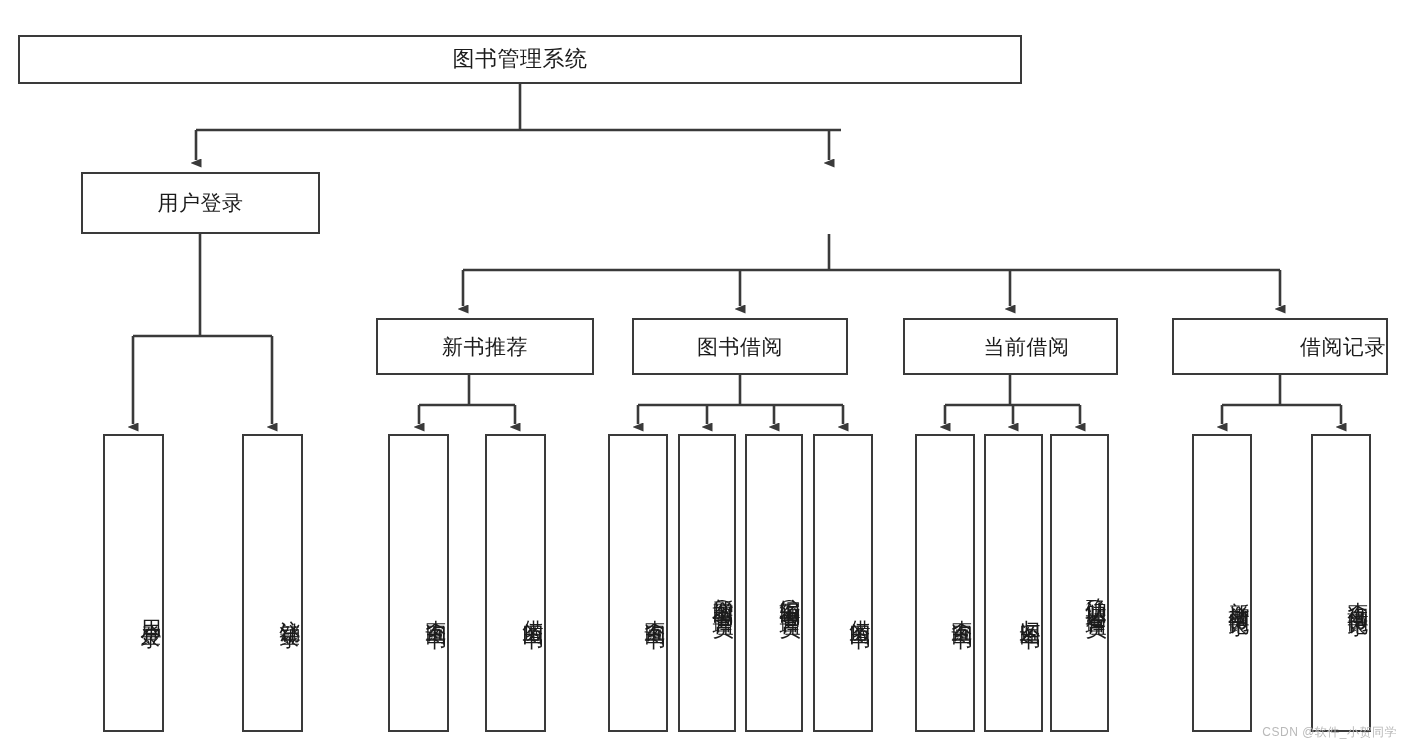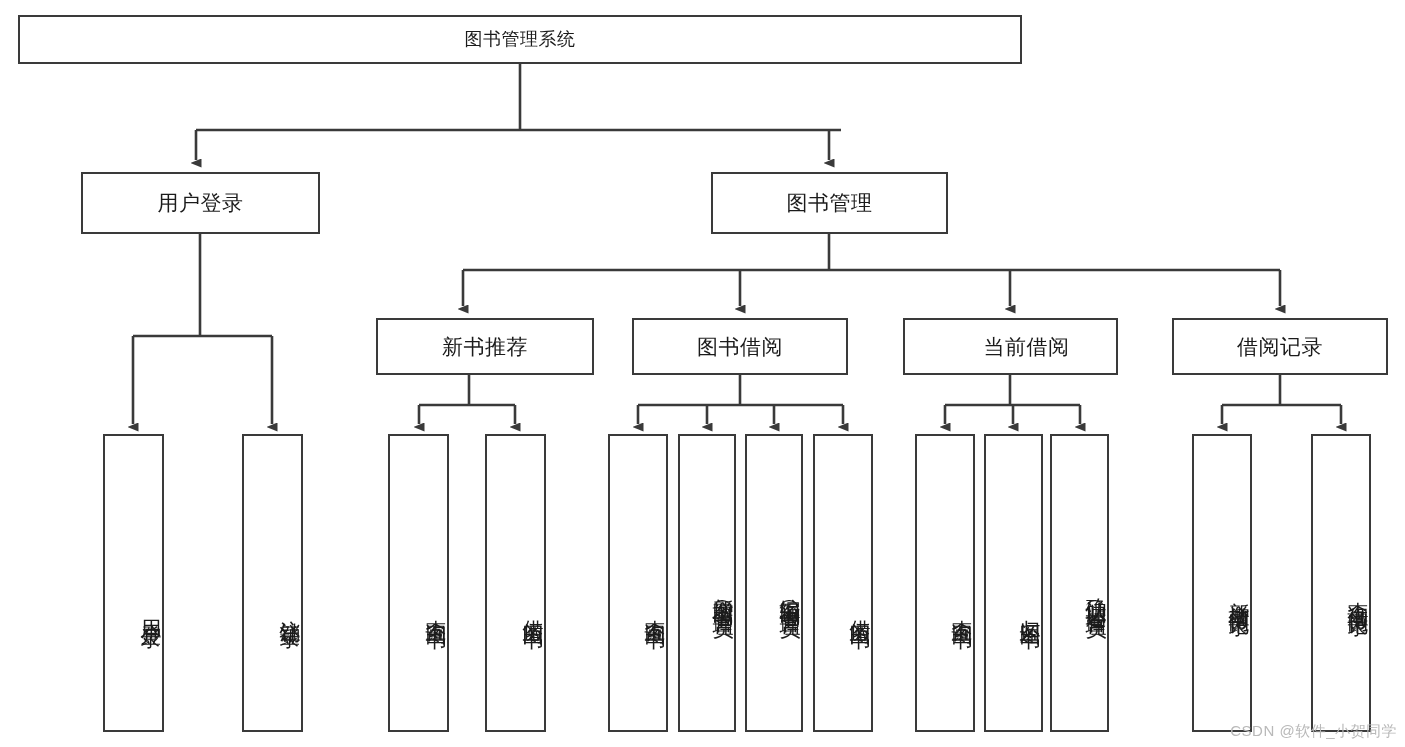--- a/index.html
+++ b/index.html
@@ -35,21 +35,22 @@
     justify-content: center;
     text-align: center;
     z-index: 2;
   }
   .node.h {
     font-size: 21px;
     letter-spacing: 0.5px;
     line-height: 1.2;
   }
   .node.root {
-    font-size: 18px;
+    font-size: 22px;
+    margin-top: 20px;
   }
   .node.v {
     writing-mode: vertical-rl;
     text-orientation: upright;
     font-size: 21px;
     letter-spacing: 3px;
     line-height: 1.05;
     padding-top: 52px;
     align-items: flex-start;
     justify-content: center;
@@ -58,21 +59,21 @@
     padding-top: 22px;
   }
   .node.v .vtext {
     writing-mode: vertical-rl;
     text-orientation: upright;
   }
   .watermark {
     position: absolute;
     right: 8px;
     bottom: 6px;
-    font-size: 15px;
+    font-size: 12px;
     color: #b9b9b9;
     letter-spacing: 0.5px;
     z-index: 3;
     white-space: nowrap;
   }
 </style>
 </head>
 <body>
 
 <div id="canvas">
@@ -127,34 +128,31 @@
     </g>
   </svg>
 
   <div class="node h root" style="left:18px; top:15px; width:1004px; height:49px;">
     <span>图书管理系统</span>
   </div>
 
   <div class="node h" style="left:81px; top:172px; width:239px; height:62px;">
     <span>用户登录</span>
   </div>
-  <div class="node h" style="left:711px; top:172px; width:237px; height:62px;">
-    <span>图书管理</span>
-  </div>
 
   <div class="node h" style="left:360px; top:318px; width:218px; height:57px;margin-left:16px;">
     <span>新书推荐</span>
   </div>
   <div class="node h" style="left:632px; top:318px; width:216px; height:57px;">
     <span>图书借阅</span>
   </div>
   <div class="node h" style="left:903px; top:318px; width:215px; height:57px;padding-left:32px;">
     <span>当前借阅</span>
   </div>
-  <div class="node h" style="left:1172px; top:318px; width:216px; height:57px;">
+  <div class="node h" style="left:1172px; top:318px; width:216px; height:57px;justify-content:flex-end;">
     <span>借阅记录</span>
   </div>
 
   <div class="node v" style="left:103px; top:434px; width:61px; height:298px;">
     <span class="vtext">用户登录</span>
   </div>
   <div class="node v" style="left:242px; top:434px; width:61px; height:298px;">
     <span class="vtext">注销登录</span>
   </div>
 

